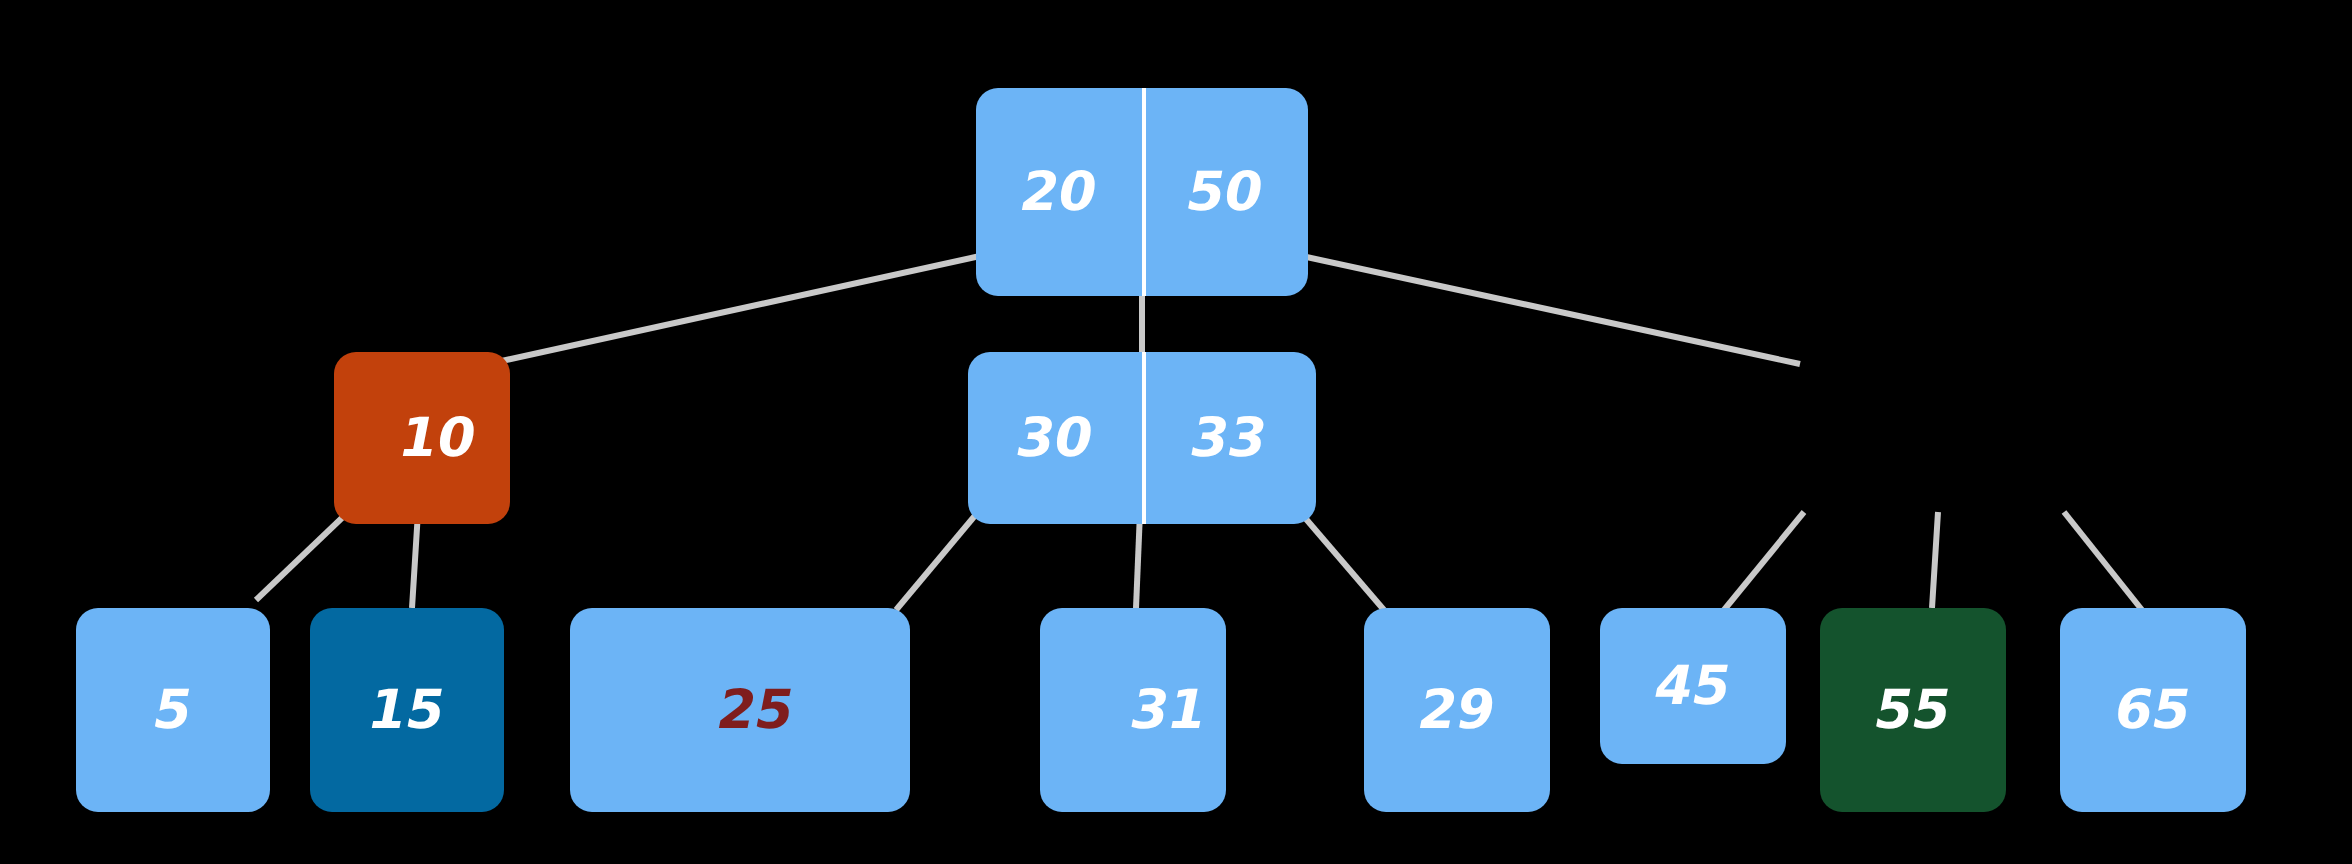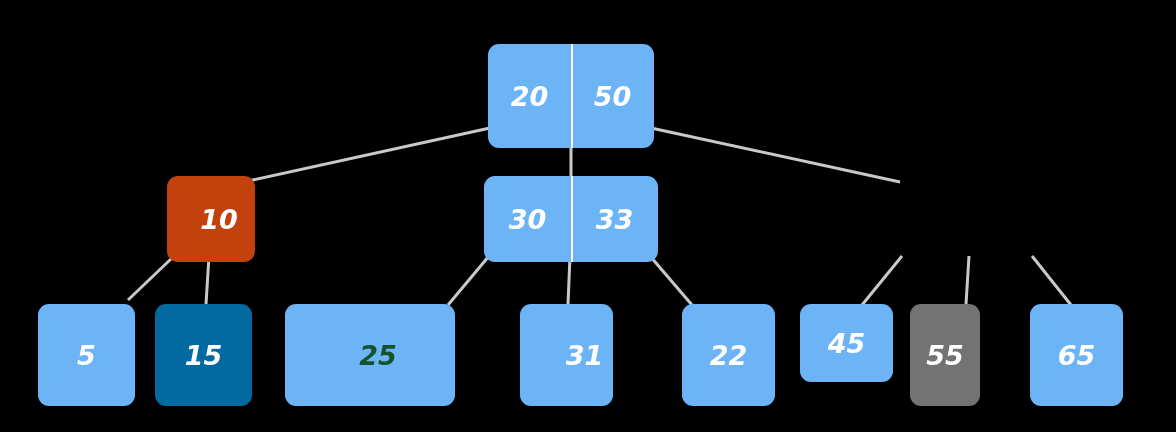--- a/index.html
+++ b/index.html
@@ -89,32 +89,32 @@
         <div class="btree-cell" style="color: rgb(255, 255, 255);">30</div>
         <div class="btree-cell" style="color: rgb(255, 255, 255); box-shadow: rgb(255, 255, 255) 2px 0px 0px 0px inset;">33</div>
       </div>
       <div class="btree-node" style="left: 38px; top: 304px; width: 97px; height: 102px; background: rgb(108, 180, 246);">
         <div class="btree-cell" style="color: rgb(255, 255, 255);">5</div>
       </div>
       <div class="btree-node" style="left: 155px; top: 304px; width: 97px; height: 102px; background: #0369a1;">
         <div class="btree-cell" style="color: rgb(255, 255, 255);">15</div>
       </div>
       <div class="btree-node" style="left: 285px; top: 304px; width: 170px; height: 102px; background: rgb(108, 180, 246);">
-        <div class="btree-cell" style="color: #14532d; margin-left: 16px;">25</div>
+        <div class="btree-cell" style="color: #7f1d1d; margin-left: 16px;">25</div>
       </div>
       <div class="btree-node" style="left: 520px; top: 304px; width: 93px; height: 102px; background: rgb(108, 180, 246);">
         <div class="btree-cell" style="color: rgb(255, 255, 255); padding-left: 36px;">31</div>
       </div>
       <div class="btree-node" style="left: 682px; top: 304px; width: 93px; height: 102px; background: rgb(108, 180, 246);">
-        <div class="btree-cell" style="color: rgb(255, 255, 255);">22</div>
+        <div class="btree-cell" style="color: rgb(255, 255, 255);">29</div>
       </div>
       <div class="btree-node" style="left: 800px; top: 304px; width: 93px; height: 78px; background: rgb(108, 180, 246);">
         <div class="btree-cell" style="color: rgb(255, 255, 255);">45</div>
       </div>
-      <div class="btree-node" style="left: 910px; top: 304px; width: 70px; height: 102px; background: #737373; text-align: center;">
+      <div class="btree-node" style="left: 910px; top: 304px; width: 93px; height: 102px; background: #14532d; text-align: center;">
         <div class="btree-cell" style="color: rgb(255, 255, 255);">55</div>
       </div>
       <div class="btree-node" style="left: 1030px; top: 304px; width: 93px; height: 102px; background: rgb(108, 180, 246);">
         <div class="btree-cell" style="color: rgb(255, 255, 255); border-radius: 12px;">65</div>
       </div>
     </div>
 
 </div>
 
 </body></html>

